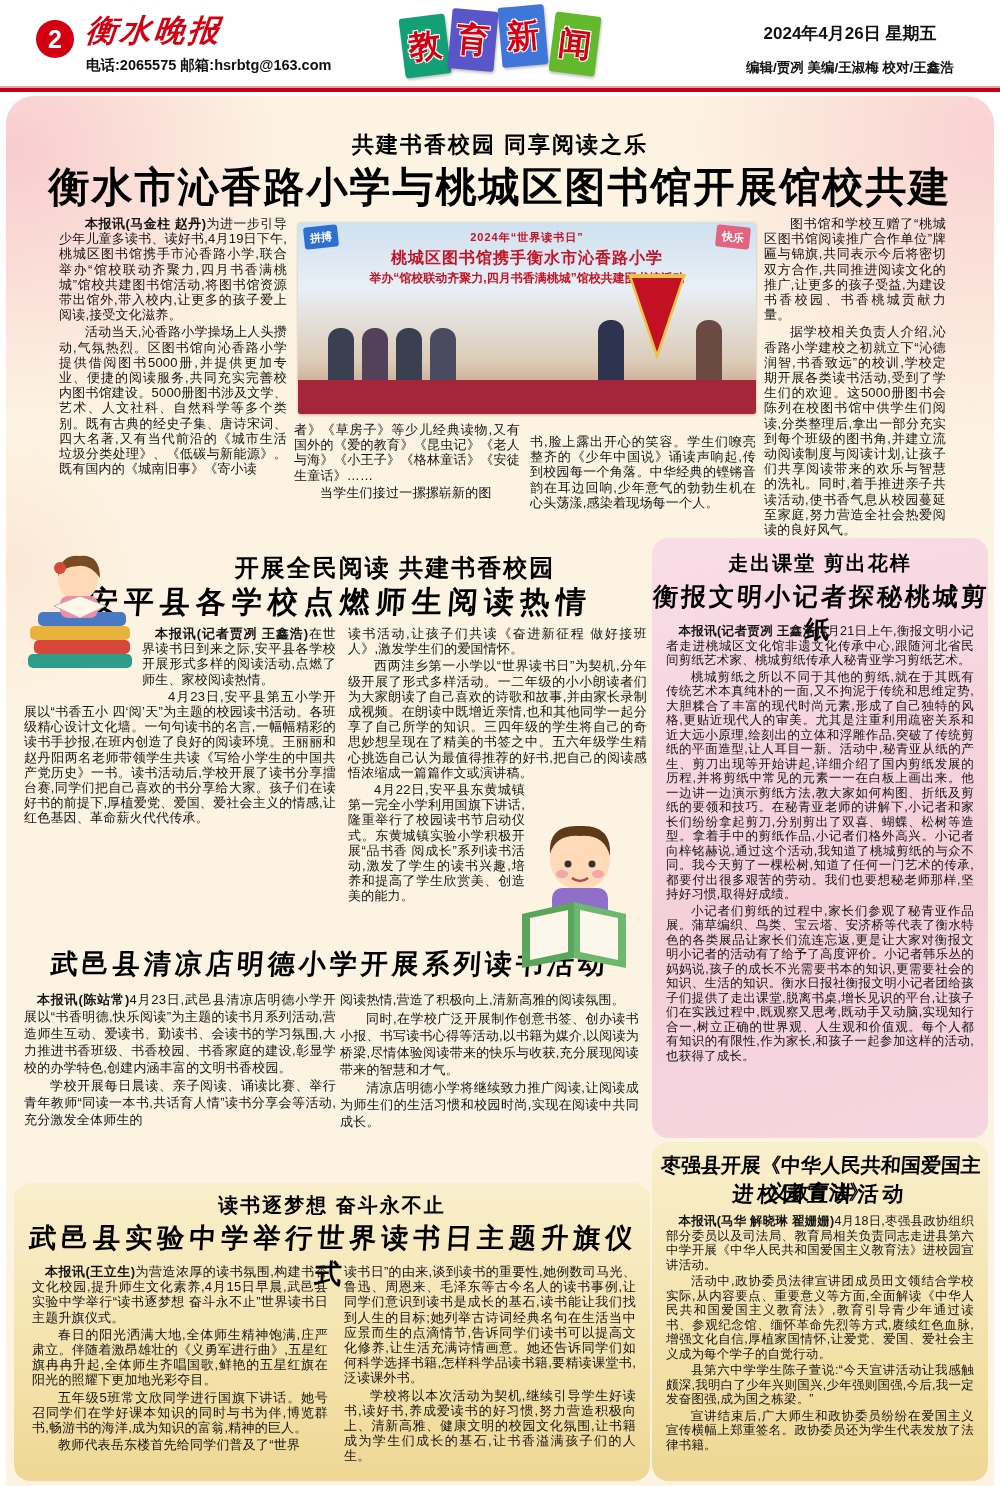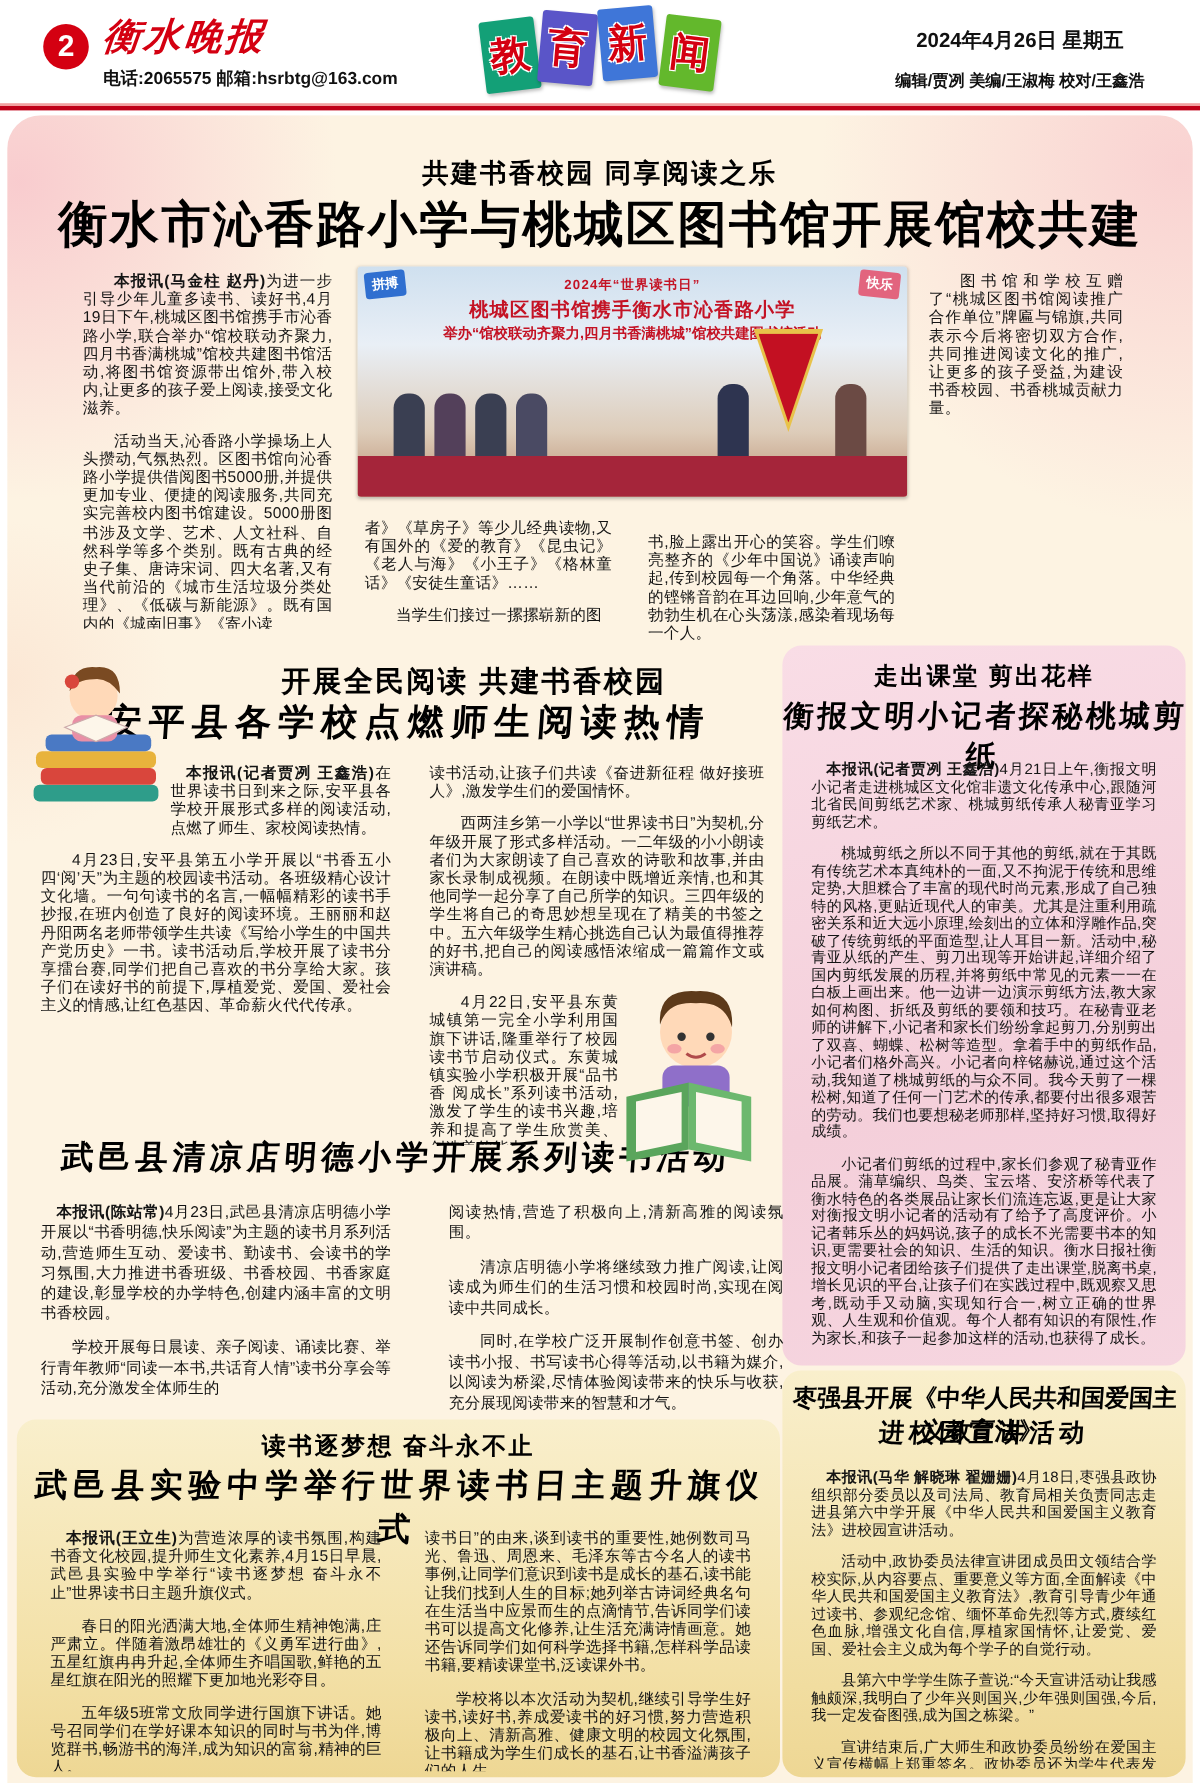--- a/index.html
+++ b/index.html
@@ -32,21 +32,21 @@
   .content-bg{position:absolute;top:96px;left:6px;right:6px;bottom:0;border-radius:28px 28px 0 0;
         background:
           radial-gradient(circle at 1% 4%, rgba(246,183,196,.65), rgba(246,183,196,0) 16%),
           radial-gradient(circle at 99% 3%, rgba(246,183,196,.55), rgba(246,183,196,0) 18%),
           radial-gradient(circle at 0% 34%, rgba(250,220,200,.5), rgba(250,220,200,0) 10%),
           #fdf3e2;}
 
   
   .col{position:absolute;text-align:justify;font-size:13px;line-height:1.17;letter-spacing:.2px;
        color:#141414;overflow:hidden;}
-  .para{margin:12px;text-indent:2em;}
+  .para{margin:2px;text-indent:2em;}
   .cont{text-indent:0;}
   .byline{font-weight:bold;}
   .kicker{position:absolute;font-weight:bold;color:#000;text-align:center;letter-spacing:2px;}
   .calli{font-family:"Liberation Serif","DejaVu Serif",serif;font-weight:900;transform:skewX(-4deg);}
 
   
   .a1-kicker{top:130px;left:0;width:100%;font-size:22px;}
   .a1-headline{position:absolute;top:160px;left:0;width:100%;text-align:center;
        font-size:41px;font-weight:900;letter-spacing:2px;color:#000;}
   .a1c1{left:57px;top:214px;width:232px;height:310px;}
@@ -93,21 +93,21 @@
        background:linear-gradient(165deg,#f9dde6 0%,#f4cfda 60%,#f6d6e0 100%);overflow:hidden;}
   .a3-kicker{top:550px;left:652px;width:336px;font-size:20px;}
   .a3-headline{position:absolute;top:580px;left:652px;width:336px;text-align:center;
        font-size:25px;letter-spacing:3px;color:#000;}
   .a3body{left:664px;top:622px;width:312px;height:508px;font-size:12.5px;line-height:1.16;}
 
   
   .a4-headline{position:absolute;top:946px;left:30px;width:600px;text-align:center;
        font-size:27px;letter-spacing:4px;color:#000;}
   .a4c1{left:22px;top:990px;width:316px;height:186px;line-height:1.3;}
-  .a4c2{left:362px;top:990px;width:303px;height:186px;line-height:1.3;}
+  .a4c2{left:338px;top:990px;width:303px;height:186px;line-height:1.3;}
 
   
   .a5-panel{position:absolute;left:14px;top:1183px;width:636px;height:298px;border-radius:16px;
        background:linear-gradient(180deg,#f9efcc 0%,#f3e0a6 70%,#eed794 100%);}
   .a5-kicker{top:1192px;left:14px;width:636px;font-size:20px;}
   .a5-headline{position:absolute;top:1220px;left:14px;width:636px;text-align:center;
        font-size:27px;letter-spacing:5px;color:#000;}
   .a5c1{left:30px;top:1262px;width:300px;height:214px;}
   .a5c2{left:342px;top:1262px;width:296px;height:214px;}
 
@@ -179,20 +179,21 @@
 
   <div class="col a1c2">
     <p class="para cont">者》《草房子》等少儿经典读物,又有国外的《爱的教育》《昆虫记》《老人与海》《小王子》《格林童话》《安徒生童话》……</p>
     <p class="para">当学生们接过一摞摞崭新的图</p>
   </div>
   <div class="col a1c3">
     <p class="para cont">书,脸上露出开心的笑容。学生们嘹亮整齐的《少年中国说》诵读声响起,传到校园每一个角落。中华经典的铿锵音韵在耳边回响,少年意气的勃勃生机在心头荡漾,感染着现场每一个人。</p>
   </div>
   <div class="col a1c4">
     <p class="para">图书馆和学校互赠了“桃城区图书馆阅读推广合作单位”牌匾与锦旗,共同表示今后将密切双方合作,共同推进阅读文化的推广,让更多的孩子受益,为建设书香校园、书香桃城贡献力量。</p>
+    <p class="para">据学校相关负责人介绍,沁香路小学建校之初就立下“沁德润智,书香致远”的校训,学校定期开展各类读书活动,受到了学生们的欢迎。这5000册图书会陈列在校图书馆中供学生们阅读,分类整理后,拿出一部分充实到每个班级的图书角,并建立流动阅读制度与阅读计划,让孩子们共享阅读带来的欢乐与智慧的洗礼。同时,着手推进亲子共读活动,使书香气息从校园蔓延至家庭,努力营造全社会热爱阅读的良好风气。</p>
   </div>
 
   <svg class="girl-illo" viewBox="0 0 128 140">
     <rect x="8" y="108" width="104" height="14" rx="5" fill="#2e9d8a"></rect>
     <rect x="14" y="94" width="96" height="14" rx="5" fill="#d9463c"></rect>
     <rect x="10" y="80" width="100" height="14" rx="5" fill="#e8b33c"></rect>
     <rect x="18" y="66" width="88" height="14" rx="5" fill="#4a79c4"></rect>
     <circle cx="58" cy="34" r="20" fill="#ffd9b8"></circle>
     <path d="M38 30 Q40 8 60 10 Q80 8 80 32 Q70 18 58 20 Q44 20 38 30 Z" fill="#7a4a22"></path>
     <circle cx="40" cy="22" r="6" fill="#d9463c"></circle>
@@ -236,22 +237,22 @@
     <p class="para">小记者们剪纸的过程中,家长们参观了秘青亚作品展。蒲草编织、鸟类、宝云塔、安济桥等代表了衡水特色的各类展品让家长们流连忘返,更是让大家对衡报文明小记者的活动有了给予了高度评价。小记者韩乐丛的妈妈说,孩子的成长不光需要书本的知识,更需要社会的知识、生活的知识。衡水日报社衡报文明小记者团给孩子们提供了走出课堂,脱离书桌,增长见识的平台,让孩子们在实践过程中,既观察又思考,既动手又动脑,实现知行合一,树立正确的世界观、人生观和价值观。每个人都有知识的有限性,作为家长,和孩子一起参加这样的活动,也获得了成长。</p>
   </div>
 
   <div class="a4-headline calli">武邑县清凉店明德小学开展系列读书活动</div>
   <div class="col a4c1">
     <p class="para cont" style="text-indent:1em"><b class="byline">本报讯(陈站常)</b><span>4月23日,武邑县清凉店明德小学开展以“书香明德,快乐阅读”为主题的读书月系列活动,营造师生互动、爱读书、勤读书、会读书的学习氛围,大力推进书香班级、书香校园、书香家庭的建设,彰显学校的办学特色,创建内涵丰富的文明书香校园。</span></p>
     <p class="para">学校开展每日晨读、亲子阅读、诵读比赛、举行青年教师“同读一本书,共话育人情”读书分享会等活动,充分激发全体师生的</p>
   </div>
   <div class="col a4c2">
     <p class="para cont">阅读热情,营造了积极向上,清新高雅的阅读氛围。</p>
+    <p class="para">同时,在学校广泛开展制作创意书签、创办读书小报、书写读书心得等活动,以书籍为媒介,以阅读为桥梁,尽情体验阅读带来的快乐与收获,充分展现阅读带来的智慧和才气。</p>
     <p class="para">清凉店明德小学将继续致力推广阅读,让阅读成为师生们的生活习惯和校园时尚,实现在阅读中共同成长。</p>
-    <p class="para">同时,在学校广泛开展制作创意书签、创办读书小报、书写读书心得等活动,以书籍为媒介,以阅读为桥梁,尽情体验阅读带来的快乐与收获,充分展现阅读带来的智慧和才气。</p>
   </div>
 
   <div class="a5-panel"></div>
   <div class="kicker a5-kicker">读书逐梦想   奋斗永不止</div>
   <div class="a5-headline calli">武邑县实验中学举行世界读书日主题升旗仪式</div>
   <div class="col a5c1">
     <p class="para cont" style="text-indent:1em"><b class="byline">本报讯(王立生)</b><span>为营造浓厚的读书氛围,构建书香文化校园,提升师生文化素养,4月15日早晨,武邑县实验中学举行“读书逐梦想 奋斗永不止”世界读书日主题升旗仪式。</span></p>
     <p class="para">春日的阳光洒满大地,全体师生精神饱满,庄严肃立。伴随着激昂雄壮的《义勇军进行曲》,五星红旗冉冉升起,全体师生齐唱国歌,鲜艳的五星红旗在阳光的照耀下更加地光彩夺目。</p>
     <p class="para">五年级5班常文欣同学进行国旗下讲话。她号召同学们在学好课本知识的同时与书为伴,博览群书,畅游书的海洋,成为知识的富翁,精神的巨人。</p>
     <p class="para">教师代表岳东楼首先给同学们普及了“世界</p>

